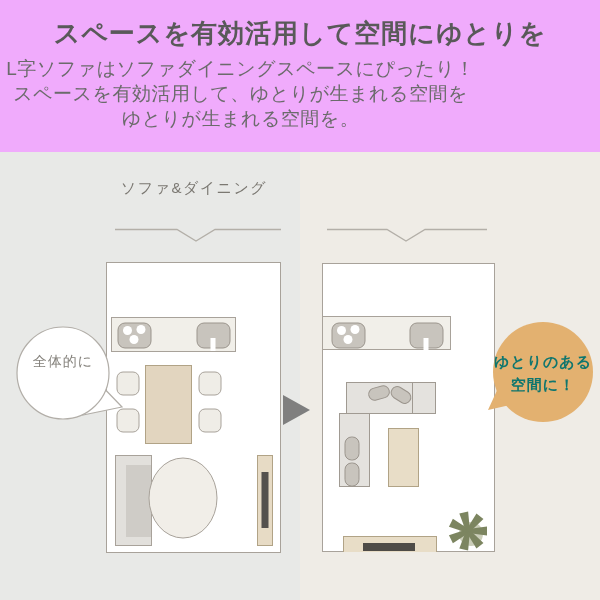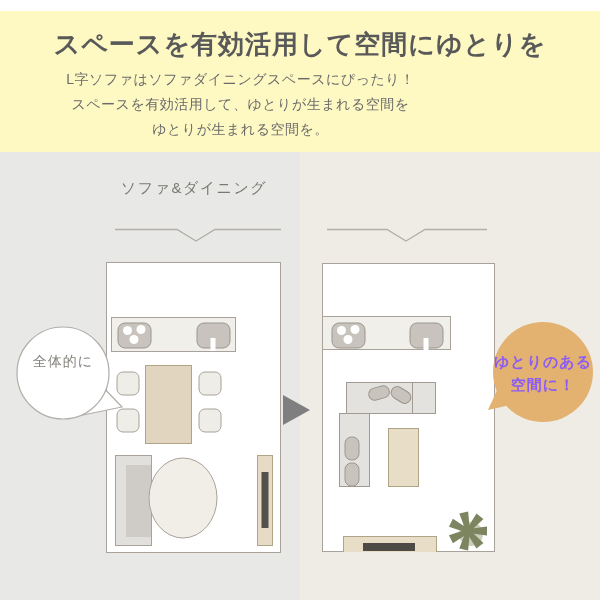--- a/index.html
+++ b/index.html
@@ -2,28 +2,28 @@
 <html><head>
 <meta charset="utf-8">
 <style>
   html,body{margin:0;padding:0;}
   body{
     width:600px;height:600px;position:relative;overflow:hidden;
     background:#ffffff;
     font-family:"Liberation Sans","DejaVu Sans",sans-serif;
     -webkit-font-smoothing:antialiased;
   }
-  .header{position:absolute;left:0;top:0;width:600px;height:152px;background:#fef9c3;margin-top:11px;}
+  .header{position:absolute;left:0;top:0;width:600px;height:152px;background:#f0abfc;}
   .title{
     position:absolute;left:0;top:16px;width:600px;text-align:center;
     font-size:26px;font-weight:600;color:#595959;letter-spacing:1px;
   }
   .subtitle{
     position:absolute;left:0;top:56px;width:481px;text-align:center;
-    font-size:14px;line-height:25px;color:#6b6b6b;letter-spacing:0.5px;
+    font-size:19px;line-height:25px;color:#6b6b6b;letter-spacing:0.5px;
   }
   .panels{position:absolute;left:0;top:152px;width:600px;height:448px;}
   .panel-left-bg{position:absolute;left:0;top:0;width:300px;height:448px;background:#e8e9e7;}
   .panel-right-bg{position:absolute;left:300px;top:0;width:300px;height:448px;background:#efece6;}
   .caption{
     position:absolute;text-align:center;color:#7b7872;
     font-size:15px;line-height:23px;letter-spacing:1.5px;
   }
   .caption-before{left:106px;top:24px;width:176px;}
   .caption-after{left:322px;top:50px;width:173px;}
@@ -35,21 +35,21 @@
   .bubble-orange-svg{left:483px;top:166px;}
   .bubble-text{
     position:absolute;text-align:center;
   }
   .bubble-white-text{
     left:16px;top:199px;width:94px;
     font-size:14px;line-height:22px;color:#85827c;letter-spacing:1px;font-family:Liberation Serif, serif;
   }
   .bubble-orange-text{
     left:493px;top:198px;width:100px;
-    font-size:15px;line-height:23px;color:#8b5cf6;font-weight:600;letter-spacing:1px;
+    font-size:15px;line-height:23px;color:#0f766e;font-weight:600;letter-spacing:1px;
   }
 </style>
 </head>
 <body>
 
 <div class="header">
   <div class="title">スペースを有効活用して空間にゆとりを</div>
   <div class="subtitle">
     <div>L字ソファはソファダイニングスペースにぴったり！</div>
     <div>スペースを有効活用して、ゆとりが生まれる空間を</div>

